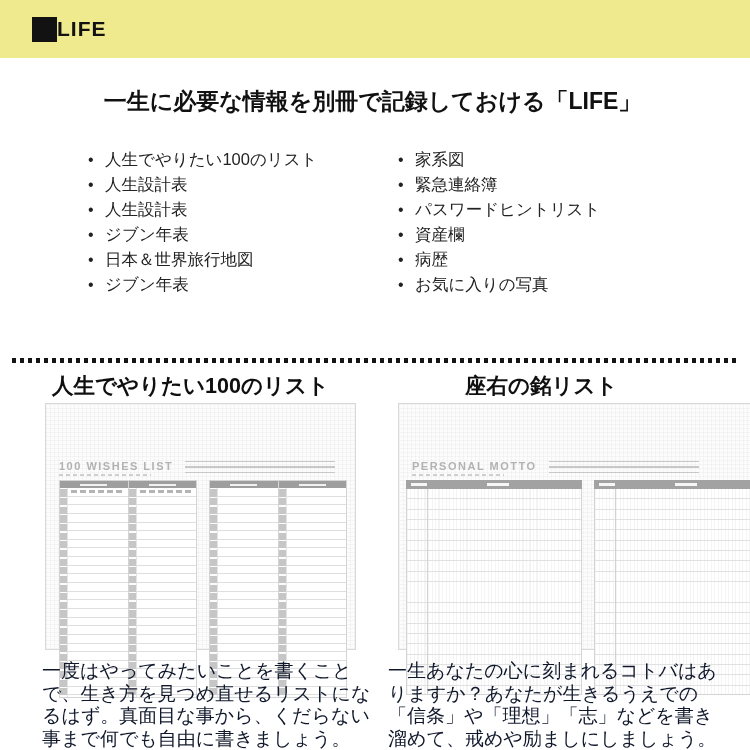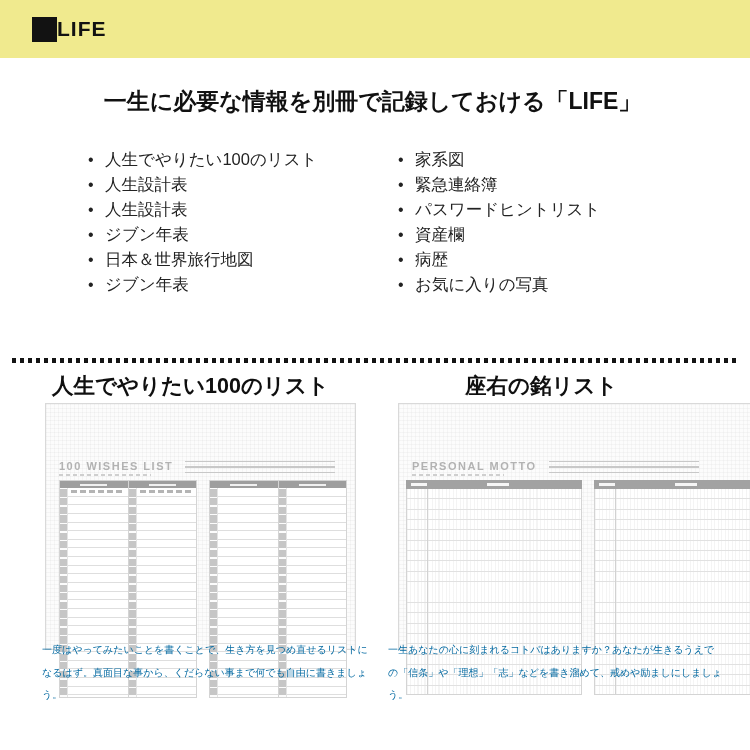--- a/index.html
+++ b/index.html
@@ -79,21 +79,21 @@
   .m-head::after { content:""; position:absolute; left:46%; top:3px; width:22px; height:2.5px;
     background:rgba(255,255,255,.9); }
   .m-body { height:206px; position:relative; background:#ffffff;
     background-image:
       repeating-linear-gradient(180deg,transparent 0 9.35px,#e1e1e1 9.35px 10.35px),
       repeating-linear-gradient(90deg, rgba(224,224,224,.35) 0 1px, transparent 1px 3.5px);
     border:1px solid #d4d4d4; border-top:none; box-sizing:border-box; }
   .m-divider { position:absolute; left:20px; top:0; bottom:0; width:1px; background:#d2d2d2; }
 
   
-  .desc { position:absolute; top:639px; font-size:10px; line-height:22.5px; color:#0369a1; }
+  .desc { position:absolute; top:660px; font-size:19px; line-height:22.5px; color:#0f172a; }
   .desc.wishes { left:42px;  width:331px; }
   .desc.motto  { left:388px; width:334px; }
 </style>
 </head>
 <body>
 
 <div class="canvas">
 
   <div class="banner" style="background: rgb(240, 234, 142);">
     <div class="banner-square"></div>

